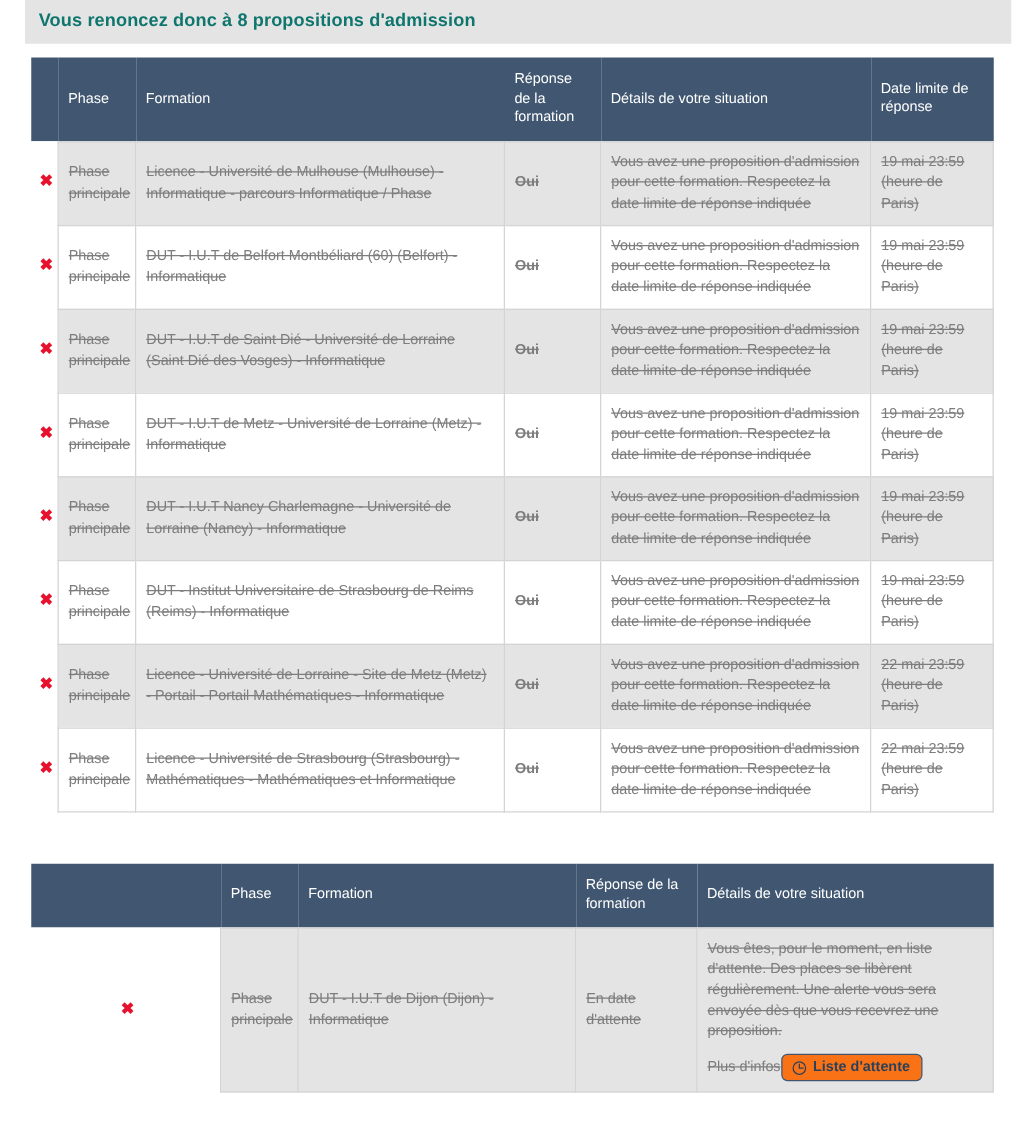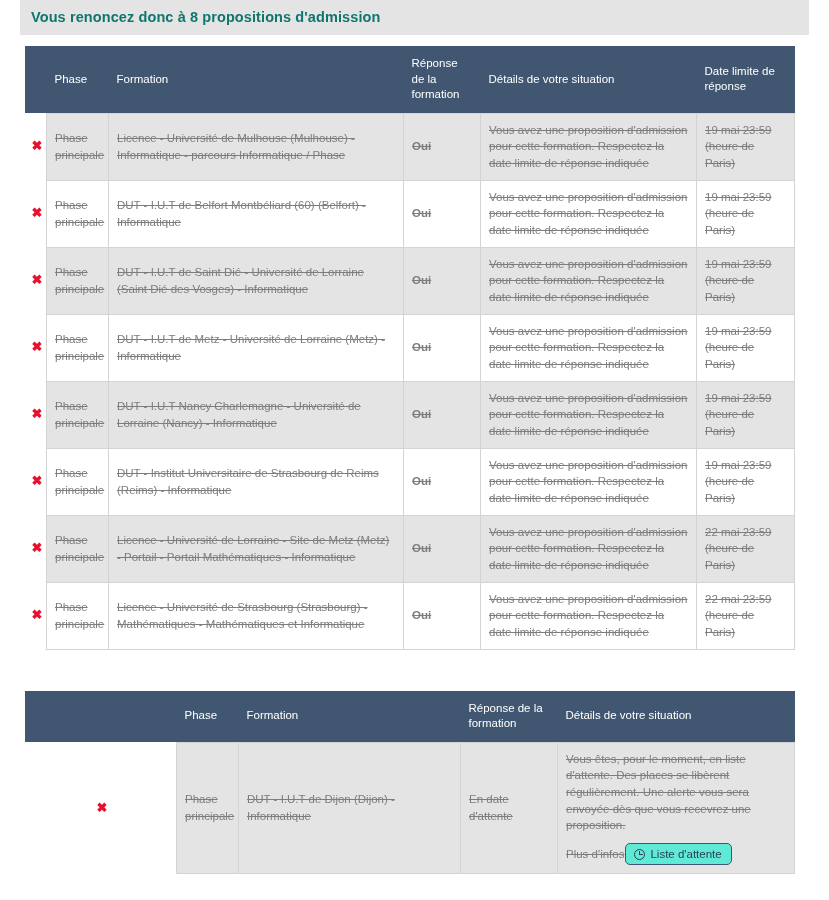--- a/index.html
+++ b/index.html
@@ -90,26 +90,27 @@
     align-items: center;
     gap: 1px;
   }
   .plusinfos-label { font-size: 11.5px; }
   .btn-attente {
     display: inline-flex;
     align-items: center;
     gap: 5px;
     border: 1px solid #415771;
     border-radius: 5px;
-    background: #5eead4;
+    background: #f97316;
     color: #2c4159;
     font-size: 11.5px;
     padding: 4px 9px 4px 8px;
     white-space: nowrap;
     cursor: pointer;
+    font-weight: bold;
   }
   .clock {
     width: 11px; height: 11px;
     border: 1.3px solid #2c4159;
     border-radius: 50%;
     position: relative;
     display: inline-block;
     flex: 0 0 auto;
   }
   .clock::before {

